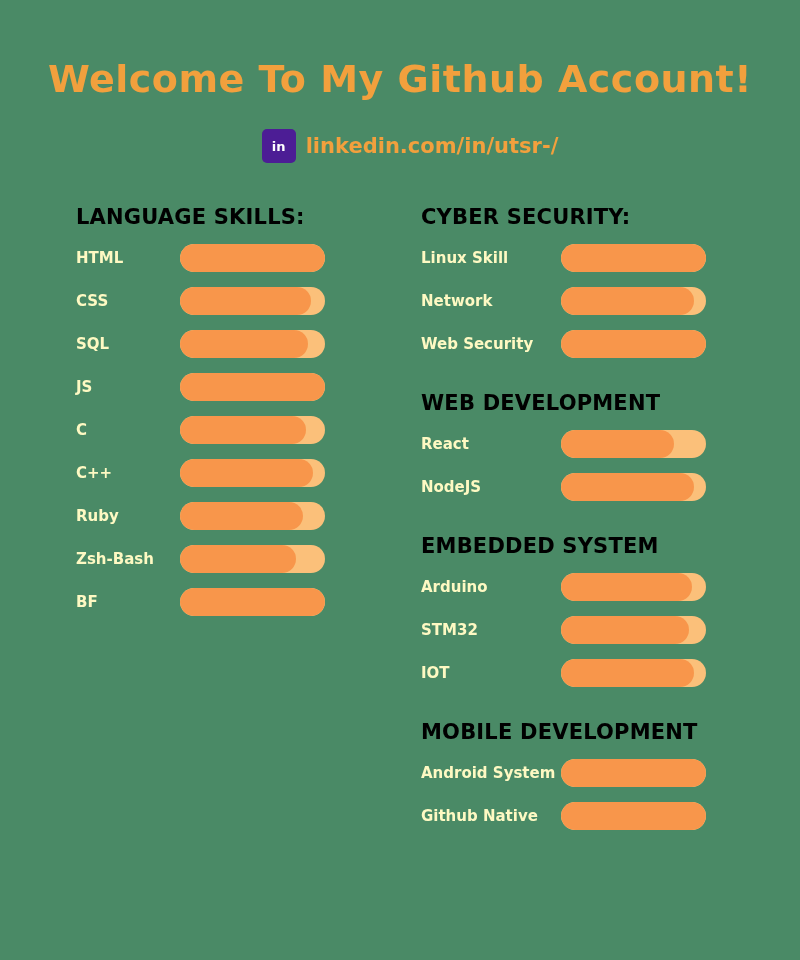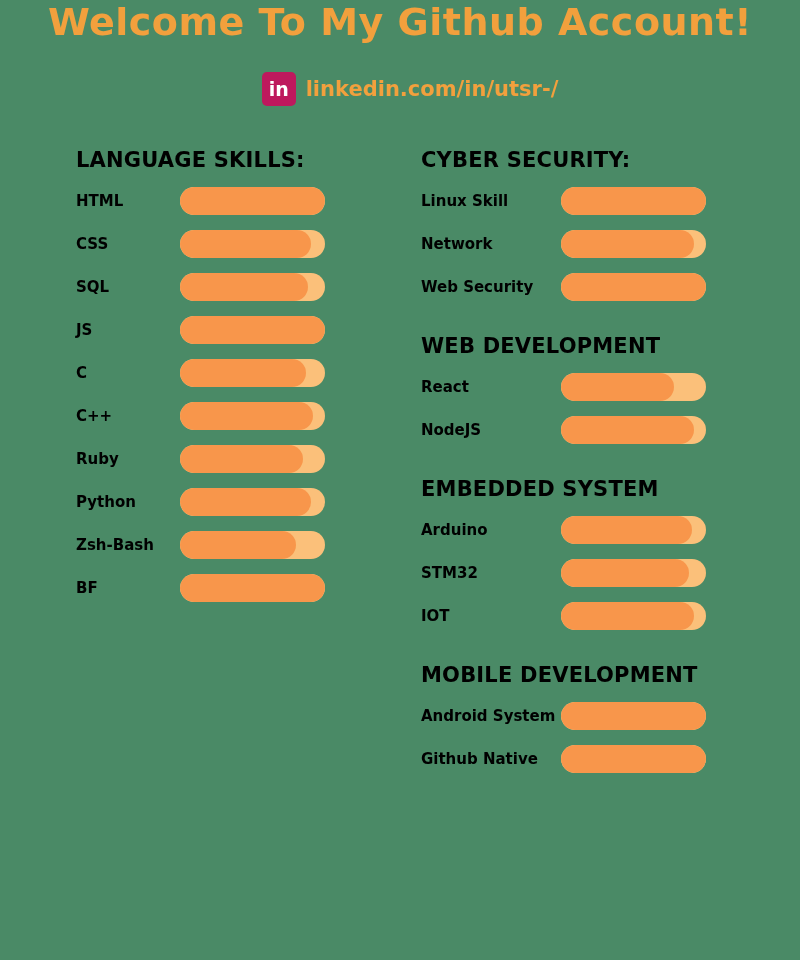--- a/index.html
+++ b/index.html
@@ -19,21 +19,22 @@
     height: 960px;
     position: relative;
     box-sizing: border-box;
   }
   .title {
     text-align: center;
     color: #F2A03D;
     font-size: 38px;
     font-weight: bold;
     letter-spacing: 0.5px;
-    margin: 0;
+    padding-top: 42px;
+    margin: 15px;
     font-family: "DejaVu Sans", sans-serif;
   }
   .social-row {
     display: flex;
     justify-content: center;
     gap: 60px;
     margin-top: 28px;
     padding-left: 20px;
   }
   .social {
@@ -43,24 +44,24 @@
   }
   .social-label {
     color: #F2A03D;
     font-size: 21px;
     font-weight: bold;
     font-family: "DejaVu Sans", sans-serif;
   }
   .icon-li {
     width: 34px;
     height: 34px;
-    background: #be185d;
+    background: #4c1d95;
     border-radius: 5px;
     color: #ffffff;
-    font-size: 19px;
+    font-size: 13px;
     font-weight: bold;
     display: flex;
     align-items: center;
     justify-content: center;
     font-family: "DejaVu Sans", sans-serif;
     line-height: 1;
   }
   .icon-ig {
     width: 34px;
     height: 34px;
@@ -102,21 +103,21 @@
   }
   .section-heading.spaced { margin-top: 32px; }
 
   .skill-row {
     display: flex;
     align-items: center;
     margin-bottom: 13px;
     height: 30px;
   }
   .skill-label {
-    color: #000000;
+    color: #fef9c3;
     font-size: 15px;
     font-weight: bold;
     font-family: "DejaVu Sans", sans-serif;
     white-space: nowrap;
     text-align: left;
   }
   .col-left .skill-label { width: 104px; }
   .col-right .skill-label { width: 140px; }
 
   .bar-track {
@@ -191,26 +192,20 @@
               <div class="bar-fill" style="width: 92%;"></div>
             </div>
           </div>
           <div class="skill-row">
             <div class="skill-label">Ruby</div>
             <div class="bar-track">
               <div class="bar-fill" style="width: 85%;"></div>
             </div>
           </div>
           <div class="skill-row">
-            <div class="skill-label">Python</div>
-            <div class="bar-track">
-              <div class="bar-fill" style="width: 90%;"></div>
-            </div>
-          </div>
-          <div class="skill-row">
             <div class="skill-label">Zsh-Bash</div>
             <div class="bar-track">
               <div class="bar-fill" style="width: 80%;"></div>
             </div>
           </div>
           <div class="skill-row">
             <div class="skill-label">BF</div>
             <div class="bar-track">
               <div class="bar-fill" style="width: 100%;"></div>
             </div>

